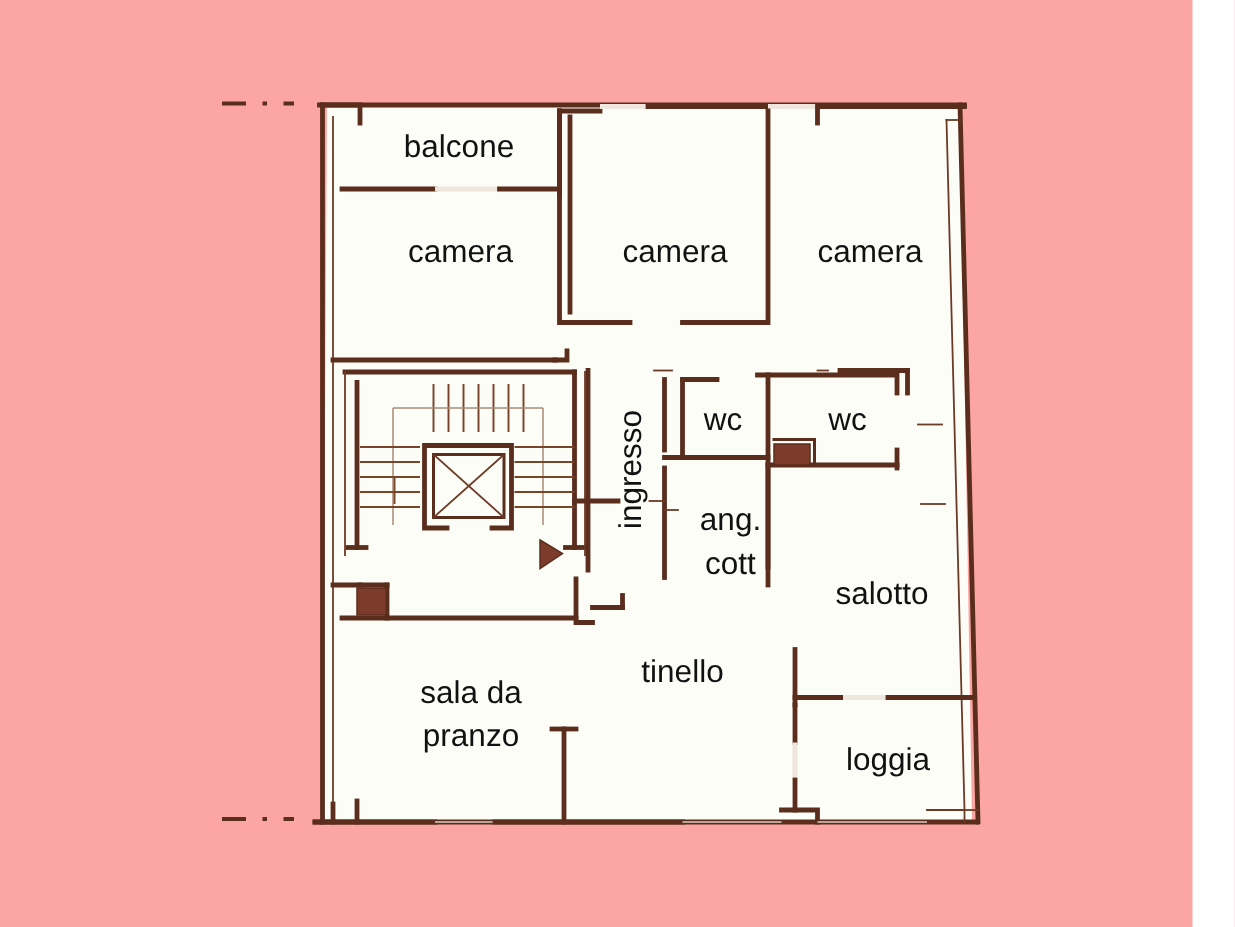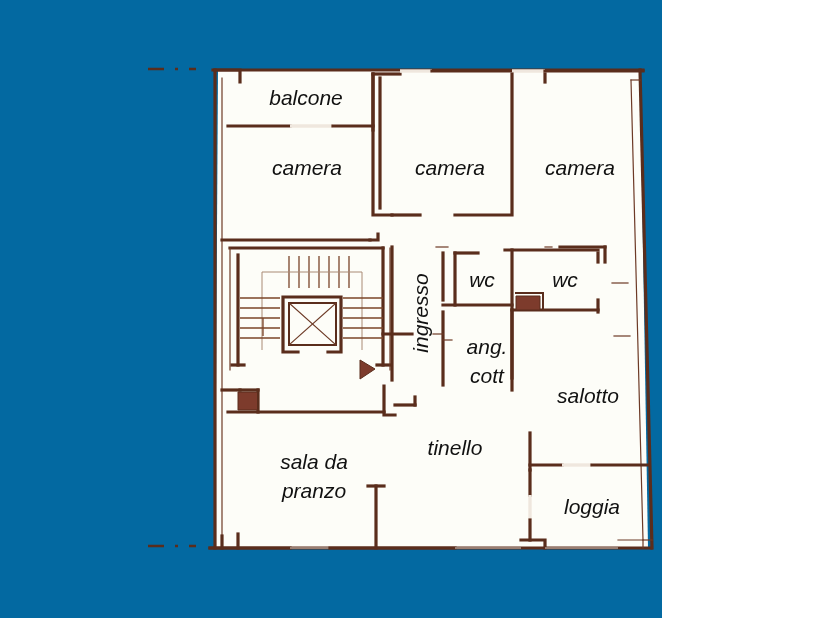--- a/index.html
+++ b/index.html
@@ -8,24 +8,23 @@
     background: #ffffff;
   }
   body {
     width: 823px;
     height: 618px;
     overflow: hidden;
     font-family: "Liberation Sans", sans-serif;
   }
   #plan-root {
     position: relative;
-    width: 662px;
+    width: 795px;
     height: 618px;
-    background: #0369a1;
-    font-style: italic;
+    background: #fca5a5;
   }
   svg#floorplan {
     display: block;
     width: 823px;
     height: 618px;
   }
   .wall      { stroke: #5a2d1c; stroke-width: 3.2; fill: none; stroke-linecap: square; }
   .wall-thin { stroke: #5a2d1c; stroke-width: 2.0; fill: none; stroke-linecap: square; }
   .wall-hair { stroke: #6d3a26; stroke-width: 1.2; fill: none; stroke-linecap: square; }
   .stair     { stroke: #7a4429; stroke-width: 1.3; fill: none; }

